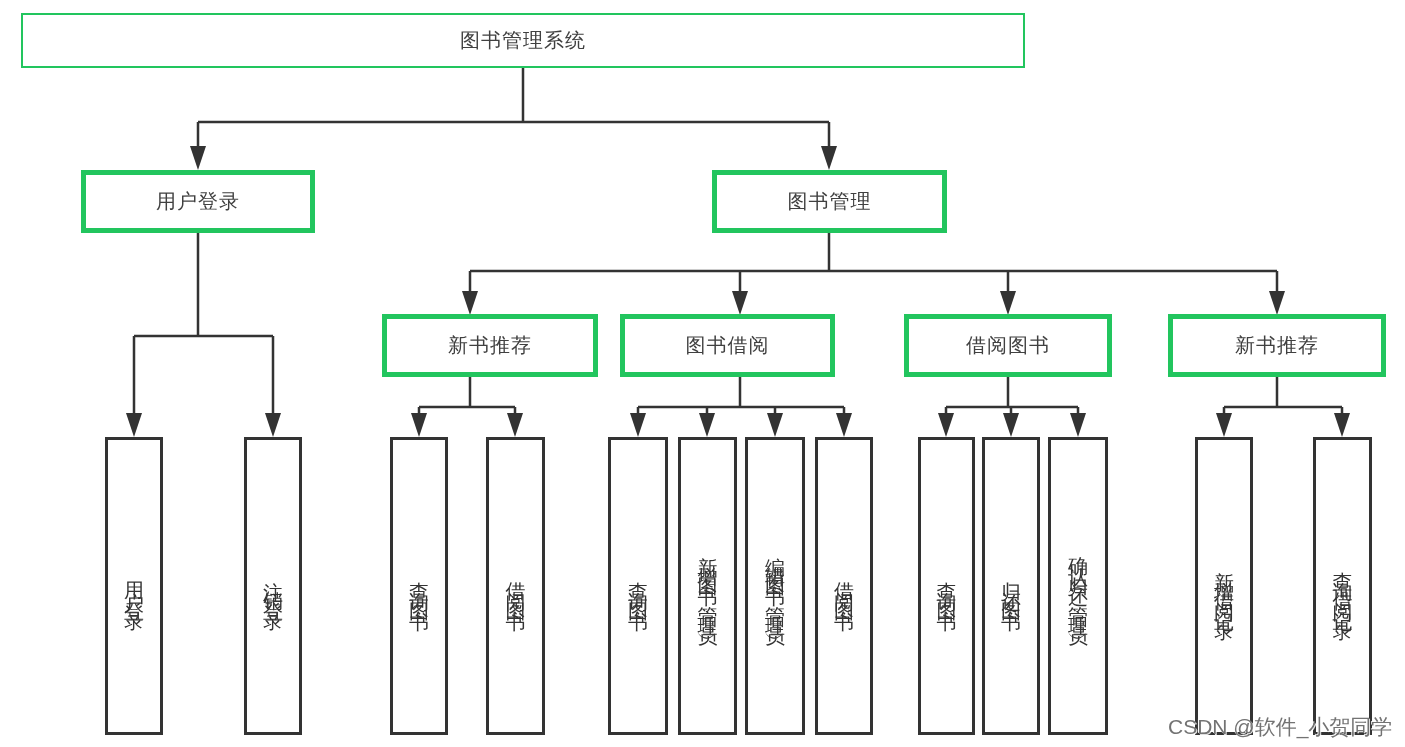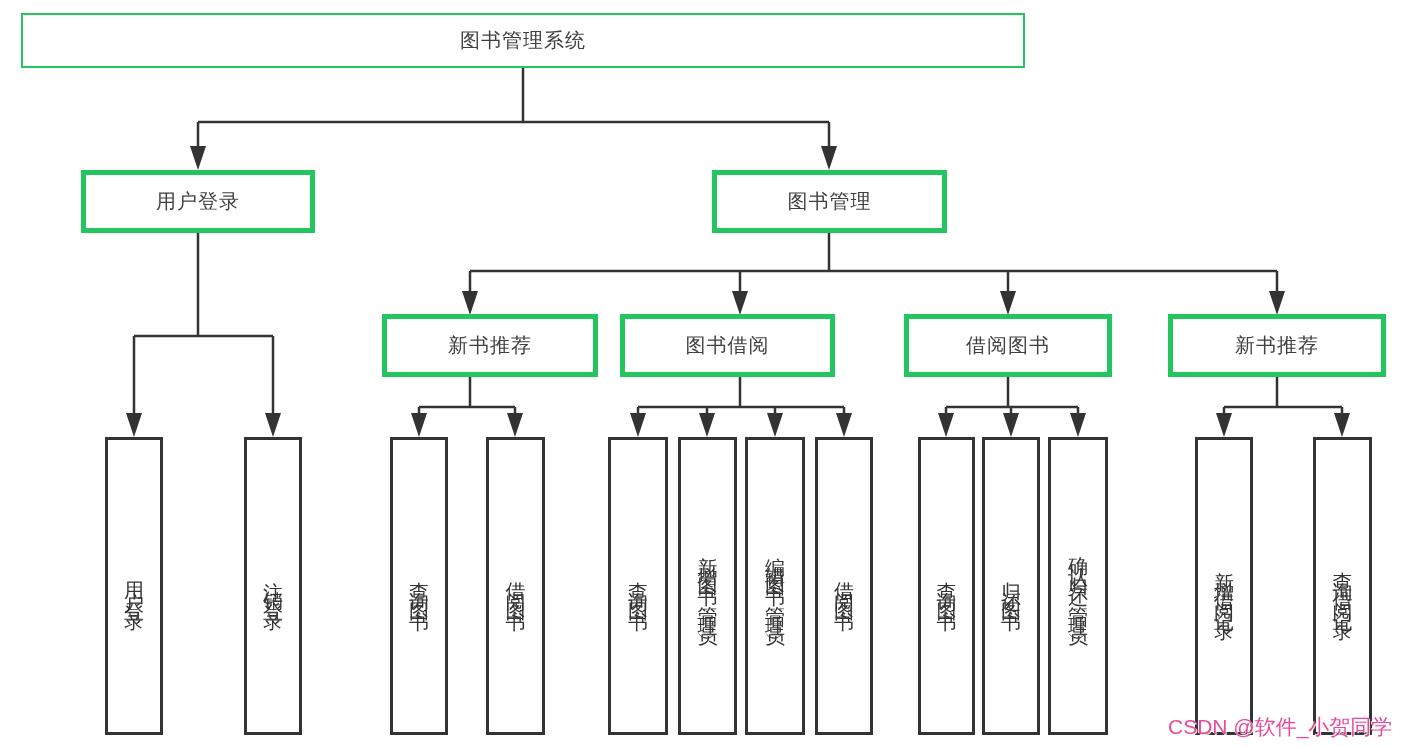--- a/index.html
+++ b/index.html
@@ -48,21 +48,21 @@
     letter-spacing: 10px;
     line-height: 1.05;
     color: #333333;
     white-space: nowrap;
   }
   .watermark {
     position: absolute;
     left: 1168px;
     top: 713px;
     font-size: 21px;
-    color: #ec4899;
+    color: #737373;
     z-index: 2;
     white-space: nowrap;
     text-shadow: 1px 1px 0 rgba(255,255,255,0.85), -1px -1px 0 rgba(255,255,255,0.85);
   }
 </style>
 </head>
 <body>
 
 <div class="canvas">
 

